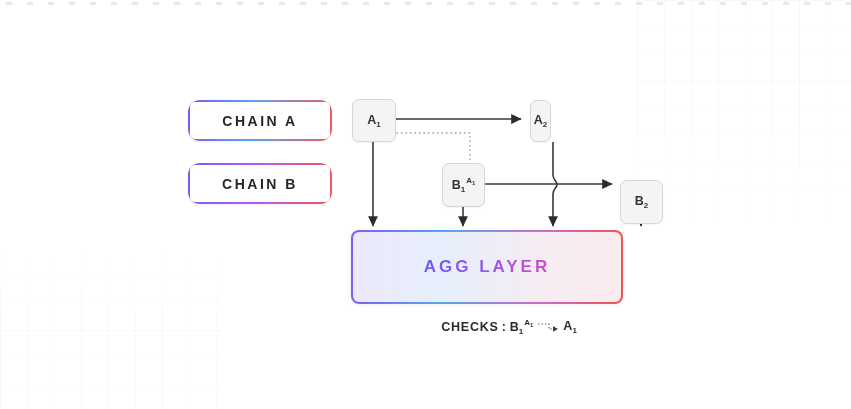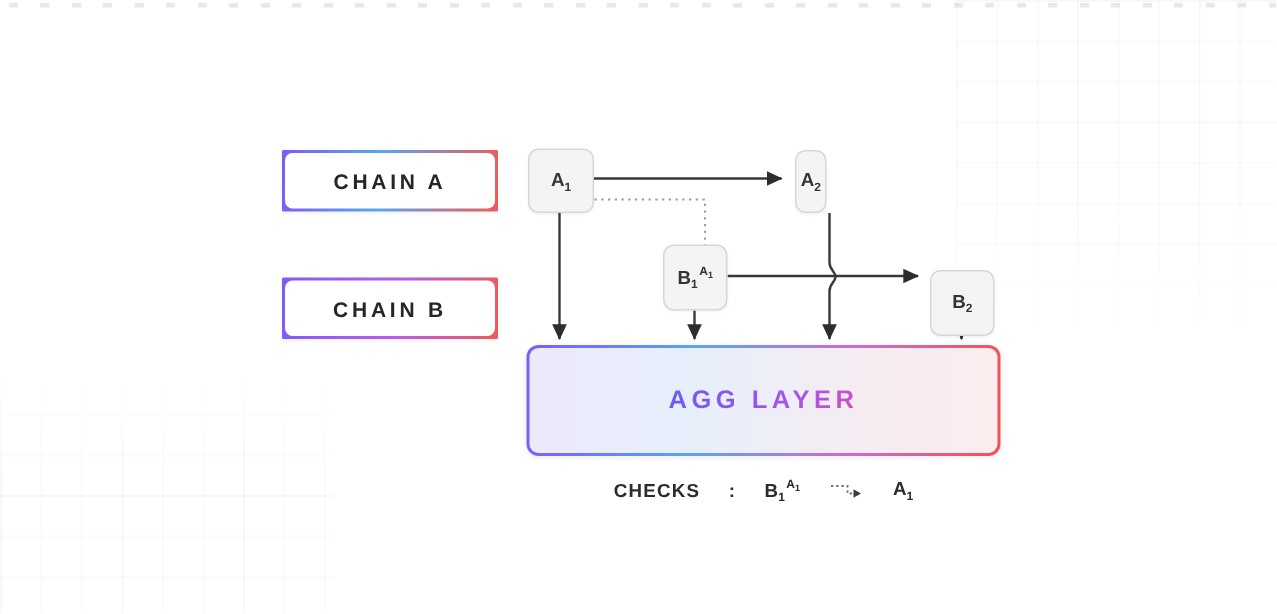--- a/index.html
+++ b/index.html
@@ -26,63 +26,63 @@
     background-size:27px 27px,27px 27px,81px 81px,81px 81px;
   }
   .grid.tr { top:0; right:0; width:214px; height:228px;
     -webkit-mask-image:linear-gradient(to bottom,#000 55%,transparent);
     mask-image:linear-gradient(to bottom,#000 55%,transparent); }
   .grid.bl { bottom:0; left:0; width:222px; height:160px;
     -webkit-mask-image:linear-gradient(to top,#000 60%,transparent);
     mask-image:linear-gradient(to top,#000 60%,transparent); }
 
   
-  .gbox { position:absolute; border-radius:1px; padding:2px; box-sizing:border-box;
+  .gbox { position:absolute; border-radius:12px; padding:2px; box-sizing:border-box;
     box-shadow:0 1px 3px rgba(40,40,80,.07); }
   .gbox.chain-a { background:linear-gradient(95deg,#7d5cf6,#58a6f0 45%,#ef5a5a); }
-  .gbox.chain-b { background:linear-gradient(95deg,#7d5cf6,#b55cf0 50%,#ef5a5a);margin-top:22px; }
+  .gbox.chain-b { background:linear-gradient(95deg,#7d5cf6,#b55cf0 50%,#ef5a5a); }
   .gbox .inner {
     width:100%; height:100%; background:#ffffff; border-radius:5px;
     display:flex; align-items:center; justify-content:center; box-sizing:border-box;
     font-weight:bold; font-size:14px; letter-spacing:2.5px; color:#26262a;
   }
 
   
   .node {
     position:absolute; background:#f4f4f5; border:1.5px solid #d7d7db; border-radius:7px;
     display:flex; align-items:center; justify-content:center; box-sizing:border-box;
     font-weight:bold; font-size:12.5px; color:#333338;
     box-shadow:0 1px 2px rgba(0,0,0,.05);
   }
   .sub  { font-size:8px;  font-weight:bold; vertical-align:-3px; }
   .sup  { font-size:8px;  font-weight:bold; vertical-align:6px; margin-left:1px; }
   .sub2 { font-size:6px;  font-weight:bold; vertical-align:-2px; }
 
   
   .agg {
-    position:absolute; left:351px; top:230px; width:316px; height:74px;
+    position:absolute; left:351px; top:230px; width:272px; height:74px;
     padding:2px; box-sizing:border-box; border-radius:8px;
     background:linear-gradient(95deg,#7d5cf6,#58a6f0 35%,#d06ac8 70%,#ef5350);
     box-shadow:0 1px 4px rgba(40,40,80,.08);
   }
   .agg .inner {
     width:100%; height:100%; border-radius:6px; box-sizing:border-box;
     background:linear-gradient(90deg,#ece9fb,#e7effb 35%,#f6ecf2 72%,#fbecee);
     display:flex; align-items:center; justify-content:center;
   }
   .agg-label {
     font-weight:bold; font-size:17px; letter-spacing:3px;
     background:linear-gradient(90deg,#6d5bf2,#9a55f2 55%,#cf4fc4);
     -webkit-background-clip:text; background-clip:text; color:transparent;
   }
 
   
   .checks {
     position:absolute; left:351px; top:317px; width:316px; height:20px;
-    display:flex; align-items:center; justify-content:center; gap:19px;
+    display:flex; align-items:center; justify-content:center; gap:3px;
     font-weight:bold; font-size:12.5px; letter-spacing:.8px; color:#2b2b30;
   }
   .checks .expr { letter-spacing:0; }
   .edges, .dotarrow { display:block; }
   .edges { position:absolute; inset:0; pointer-events:none; }
 </style>
 </head>
 <body>
 
 <div class="canvas">

